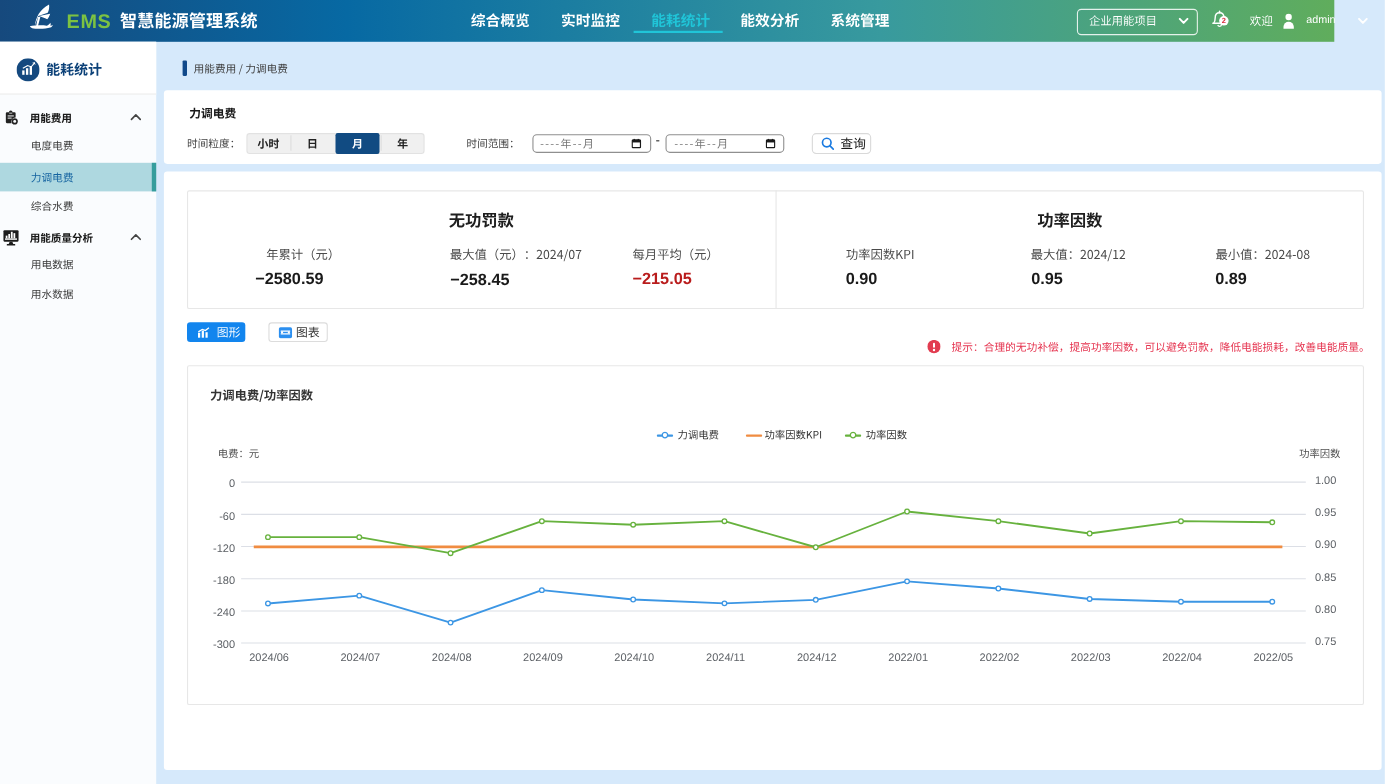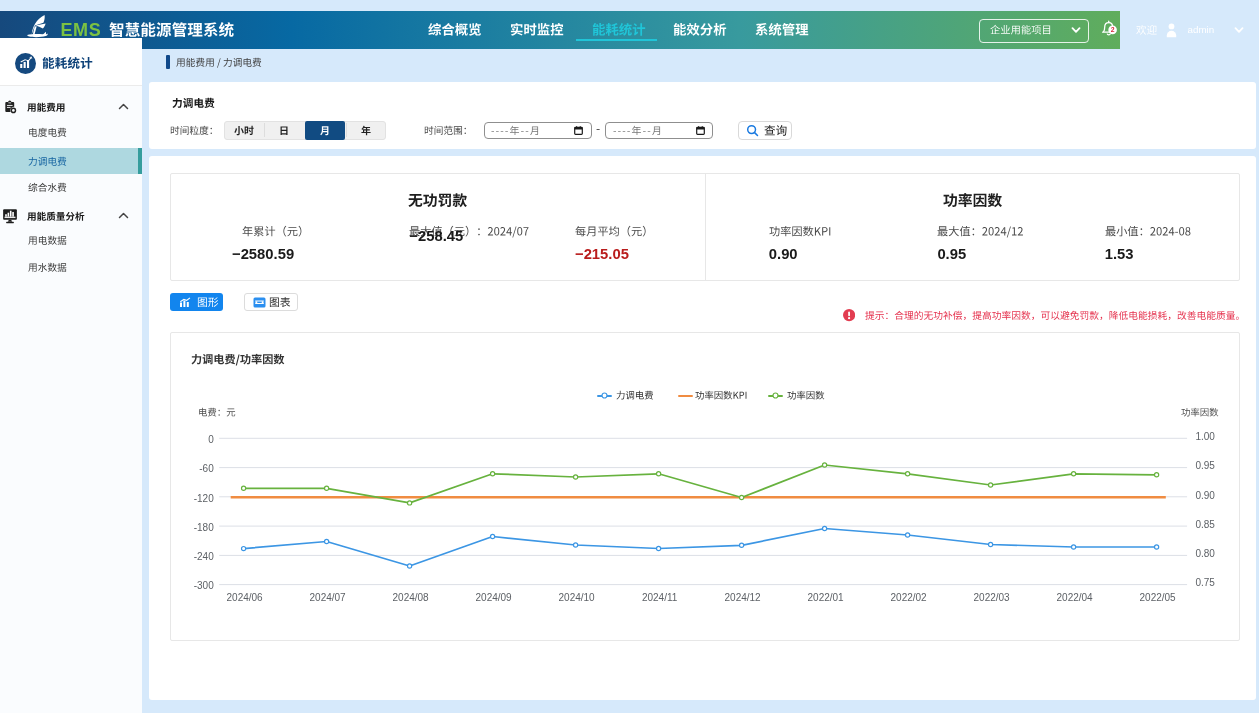--- a/index.html
+++ b/index.html
@@ -1,18 +1,18 @@
 <!DOCTYPE html>
 <html><head><meta charset="utf-8">
 <style>
 *{margin:0;padding:0}
 html,body{width:1259px;height:713px;overflow:hidden}
 body{font-family:"Liberation Sans",sans-serif;-webkit-font-smoothing:antialiased}
 #page{position:relative;width:1259px;height:713px;background:#d6e9fb;overflow:hidden}
-.hdr{position:absolute;left:0;top:11px;width:1120px;height:38px;
+.hdr{position:absolute;left:0;top:0;width:1213px;height:38px;
 background:linear-gradient(90deg,#16497d 0%,#0769a3 26%,#389a9e 66%,#60ad5c 100%)}
 .sidebar{position:absolute;left:0;top:38px;width:142px;height:675px;background:#fafcfe}
 .card{position:absolute;background:#fff;border-radius:3px}
 .box{position:absolute;background:#fff;border:1px solid #e7e7e7;border-radius:2px;box-sizing:border-box}
 svg{display:block}
 </style></head>
 <body>
 <div id="page">
 <div class="hdr">
       <svg style="position:absolute;left:24px;top:1px" width="30" height="28" viewBox="0 0 30 28">
@@ -379,21 +379,21 @@
         <use href="#g52" transform="translate(67.20 0) scale(0.011200 -0.011200)"></use>
         <use href="#g79" transform="translate(78.40 0) scale(0.011200 -0.011200)"></use>
         <use href="#g80" transform="translate(84.62 0) scale(0.011200 -0.011200)"></use>
         <use href="#g79" transform="translate(90.83 0) scale(0.011200 -0.011200)"></use>
         <use href="#g81" transform="translate(97.05 0) scale(0.011200 -0.011200)"></use>
         <use href="#g45" transform="translate(103.26 0) scale(0.011200 -0.011200)"></use>
         <use href="#g80" transform="translate(107.65 0) scale(0.011200 -0.011200)"></use>
         <use href="#g82" transform="translate(113.87 0) scale(0.011200 -0.011200)"></use>
       </g>
     </svg>
-    <div style="position:absolute;left:409.3px;top:228px;font-size:14.8px;font-weight:bold;color:#1a1a1a">−258.45</div>
+    <div style="position:absolute;left:409.3px;top:247px;font-size:14.8px;font-weight:bold;color:#1a1a1a">−258.45</div>
     <svg class="" style="position:absolute;left:575.0px;top:224.9px;" width="78" height="14" viewBox="0 0 78 14">
       <g fill="#4a4a4a" transform="translate(0 10.42)">
         <use href="#g83" transform="translate(0.00 0) scale(0.011200 -0.011200)"></use>
         <use href="#g61" transform="translate(11.20 0) scale(0.011200 -0.011200)"></use>
         <use href="#g84" transform="translate(22.40 0) scale(0.011200 -0.011200)"></use>
         <use href="#g85" transform="translate(33.60 0) scale(0.011200 -0.011200)"></use>
         <use href="#g73" transform="translate(44.80 0) scale(0.011200 -0.011200)"></use>
         <use href="#g74" transform="translate(56.00 0) scale(0.011200 -0.011200)"></use>
         <use href="#g75" transform="translate(67.20 0) scale(0.011200 -0.011200)"></use>
       </g>
@@ -435,21 +435,21 @@
         <use href="#g52" transform="translate(33.60 0) scale(0.011200 -0.011200)"></use>
         <use href="#g79" transform="translate(44.80 0) scale(0.011200 -0.011200)"></use>
         <use href="#g80" transform="translate(51.02 0) scale(0.011200 -0.011200)"></use>
         <use href="#g79" transform="translate(57.23 0) scale(0.011200 -0.011200)"></use>
         <use href="#g81" transform="translate(63.45 0) scale(0.011200 -0.011200)"></use>
         <use href="#g59" transform="translate(69.66 0) scale(0.011200 -0.011200)"></use>
         <use href="#g80" transform="translate(73.55 0) scale(0.011200 -0.011200)"></use>
         <use href="#g94" transform="translate(79.77 0) scale(0.011200 -0.011200)"></use>
       </g>
     </svg>
-    <div style="position:absolute;left:1104.7px;top:245.5px;font-size:14.8px;font-weight:bold;color:#1a1a1a">1.53</div>
+    <div style="position:absolute;left:1104.7px;top:245.5px;font-size:14.8px;font-weight:bold;color:#1a1a1a">0.89</div>
     <div style="position:absolute;left:169.9px;top:292.6px;width:53.3px;height:18.7px;background:#1285ee;border-radius:3px"></div>
     <svg style="position:absolute;left:179px;top:296.5px" width="12" height="11" viewBox="0 0 12 11">
 <g fill="#fff">
         <rect x="1" y="5.5" width="2" height="4.5"></rect>
         <rect x="4.4" y="3.5" width="2" height="6.5"></rect>
         <rect x="7.8" y="5" width="2" height="5"></rect>
 <path d="M1 4.2 L4.8 1.8 L7.6 2.8 L10.6 0.4 L11.3 1.3 L7.8 4.1 L5 3.1 L1.6 5.2z"></path>
       </g>
     </svg>
     <svg class="" style="position:absolute;left:196.5px;top:296.1px;" width="22" height="14" viewBox="0 0 22 14">

